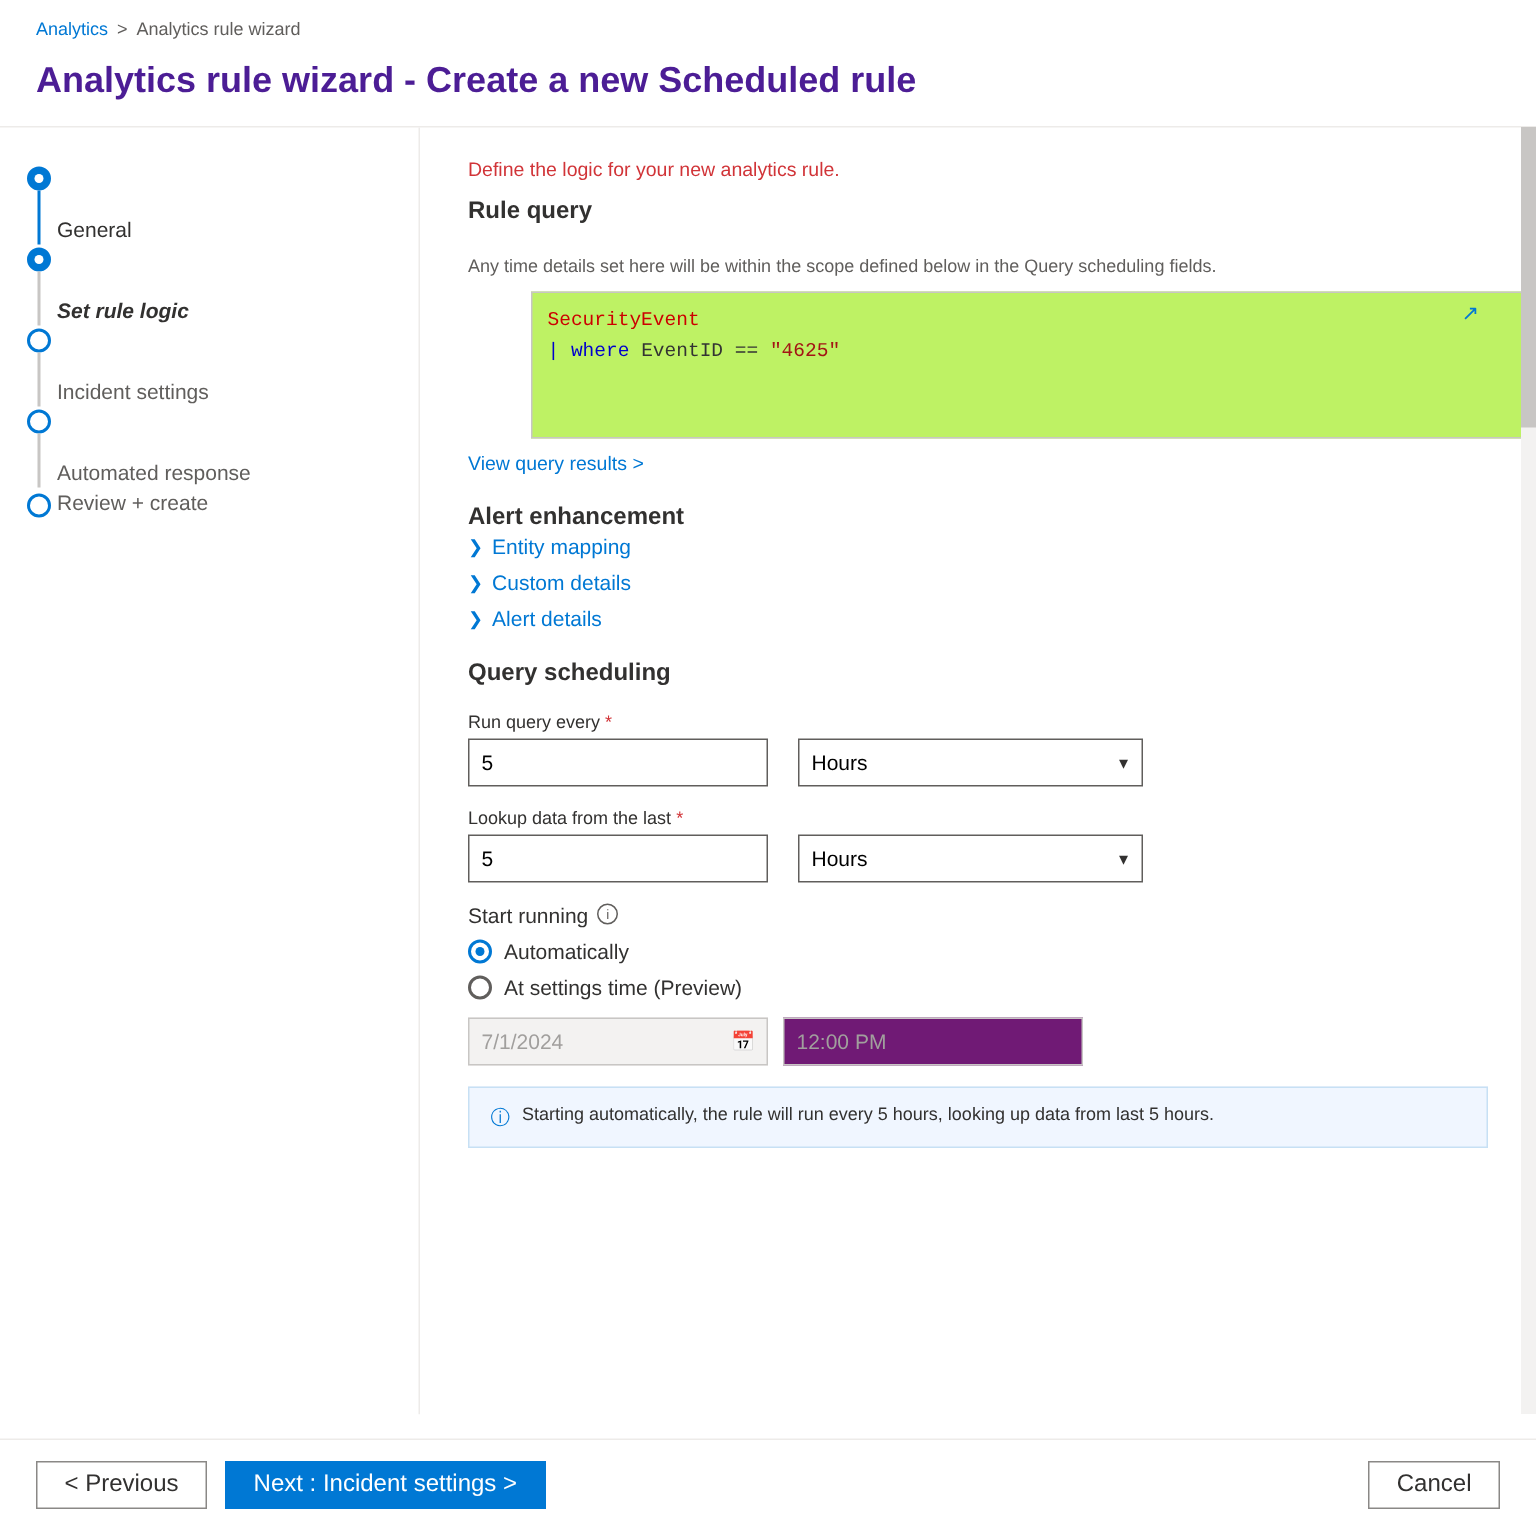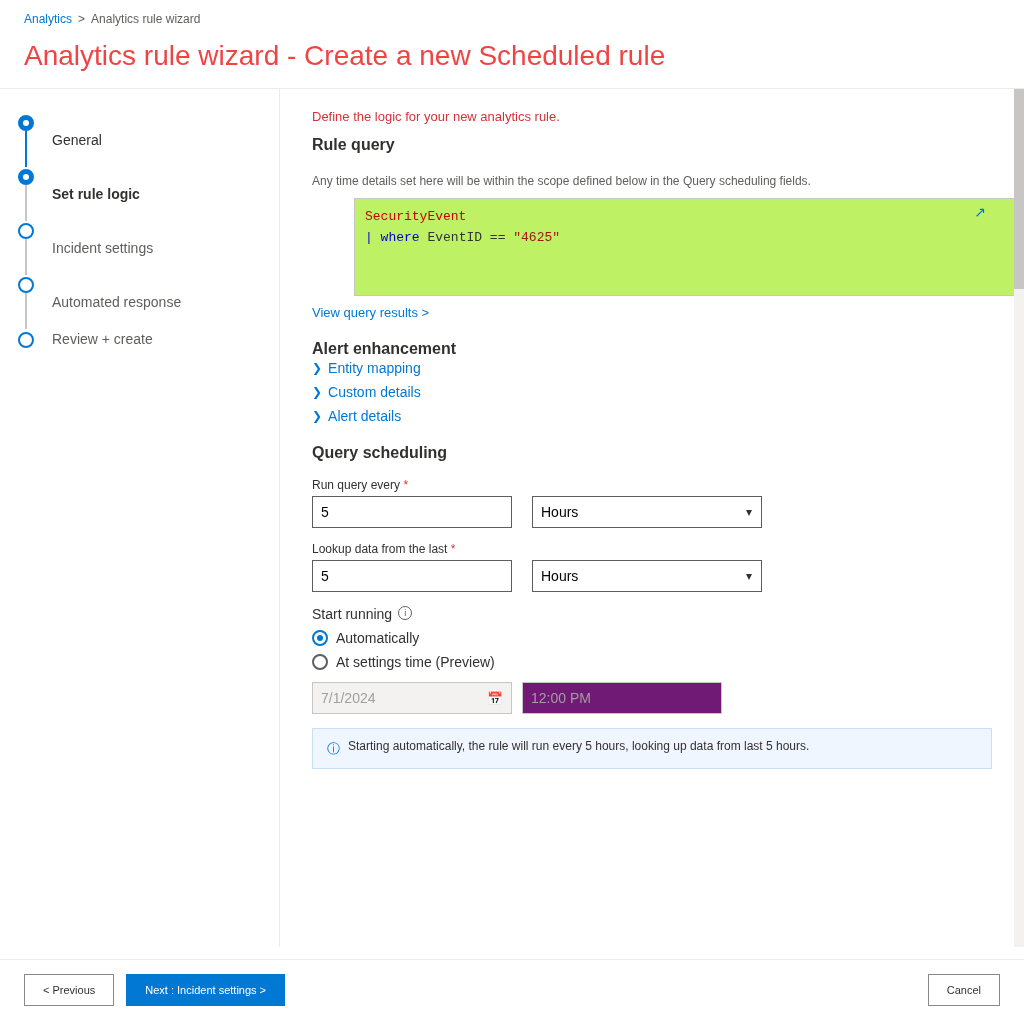--- a/index.html
+++ b/index.html
@@ -10,23 +10,23 @@
       font-size: 12px;
       color: #605e5c;
       display: flex;
       align-items: center;
       gap: 6px;
     }
     .breadcrumb a { color: #0078d4; text-decoration: none; }
 
     .page-title {
       padding: 8px 24px 16px;
-      font-size: 28px;
-      font-weight: 400;
-      color: #ef4444;
+      font-size: 24px;
+      font-weight: 700;
+      color: #4c1d95;
     }
 
     .main-container {
       display: flex;
       border-top: 1px solid #edebe9;
       min-height: calc(1019px - 160px);
       position: relative;
     }
 
     
@@ -34,22 +34,22 @@
       width: 280px;
       min-width: 280px;
       padding: 24px 16px;
       border-right: 1px solid #edebe9;
       display: flex;
       flex-direction: column;
       gap: 0;
     }
     .wizard-step {
       display: flex;
-      align-items: center;
-      gap: 16px;
+      align-items: flex-end;
+      gap: 2px;
       position: relative;
     }
     .step-indicator-col {
       display: flex;
       flex-direction: column;
       align-items: center;
       width: 20px;
     }
     .step-circle {
       width: 16px;
@@ -81,21 +81,21 @@
     }
     .step-line.gray {
       background: #c8c6c4;
     }
     .step-label {
       padding-top: 0;
       font-size: 14px;
       color: #323130;
       line-height: 20px;
     }
-    .step-label.bold { font-weight: 700; }
+    .step-label.bold { font-weight: 700; font-style: italic; }
     .step-label.light { color: #605e5c; }
 
     
     .content-area {
       flex: 1;
       padding: 20px 32px;
       overflow-y: auto;
       max-height: calc(1019px - 220px);
     }
 
@@ -365,21 +365,21 @@
       background: #fff;
       border-top: 1px solid #edebe9;
       padding: 12px 24px;
       display: flex;
       align-items: center;
       gap: 12px;
       height: 60px;
     }
     .btn {
       padding: 6px 18px;
-      font-size: 11px;
+      font-size: 16px;
       cursor: pointer;
       border: 1px solid #8a8886;
       background: #fff;
       color: #323130;
       height: 32px;
       display: flex;
       align-items: center;
     }
     .btn-primary {
       background: #0078d4;

